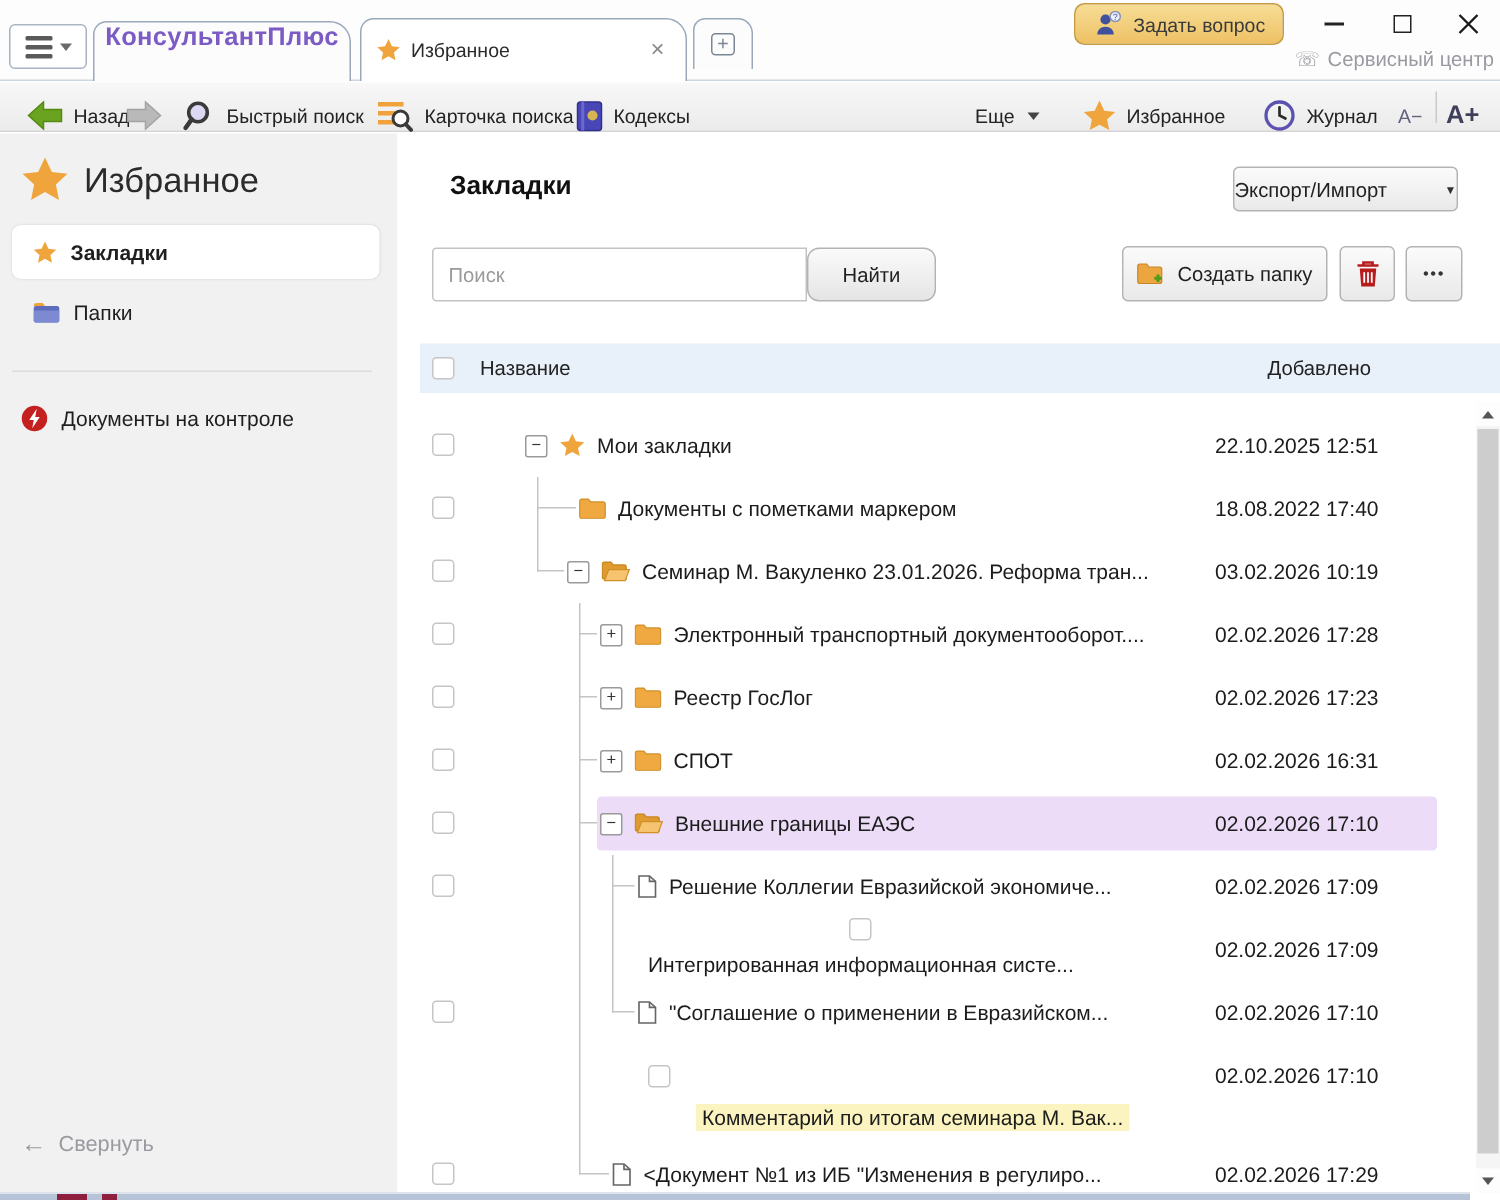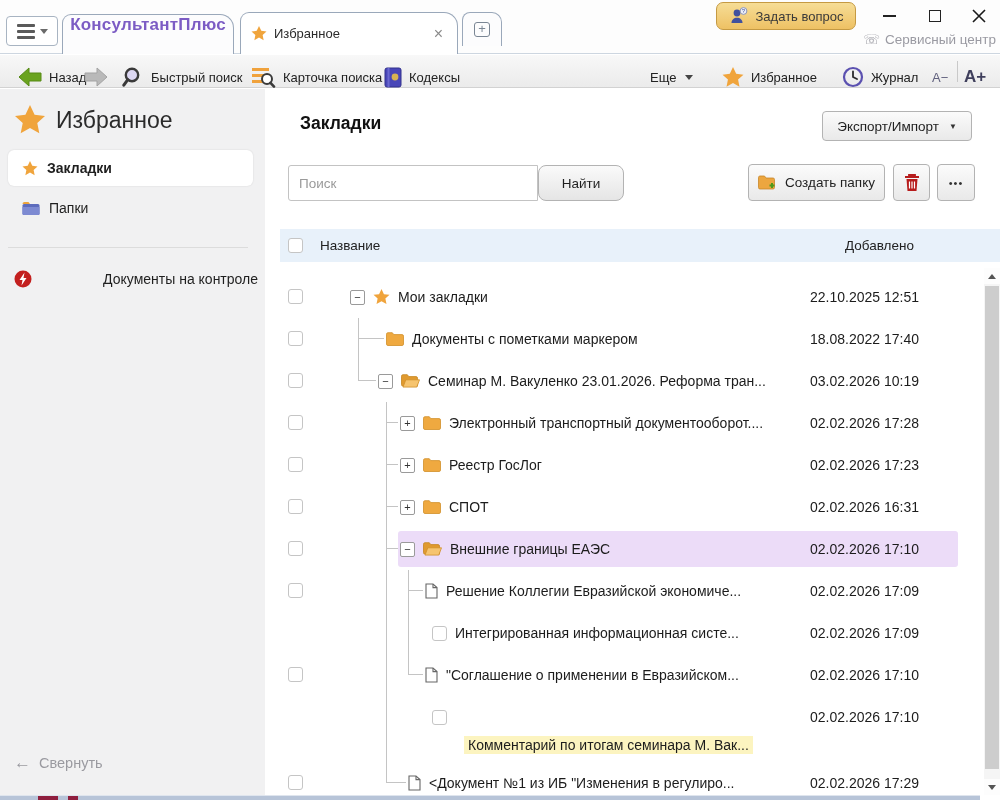--- a/index.html
+++ b/index.html
@@ -45,29 +45,29 @@
 
   
   .sb-title { position:absolute; left:14px; top:16px; display:flex; align-items:center; gap:10px; }
   .sb-title span { font-size:23px; color:#2b2b2b; }
   .sb-item { position:absolute; left:8px; width:245px; height:36px; display:flex; align-items:center; gap:9px; padding-left:14px; cursor:pointer; border-radius:6px; }
   .sb-item span { font-size:14px; color:#1f1f1f; }
   .sb-bookmarks { top:61px; background:#fff; box-shadow:0 0 2px rgba(0,0,0,0.12); }
   .sb-bookmarks span { font-weight:bold; }
   .sb-folders { top:101px; }
   .sb-divider { position:absolute; left:8px; top:158px; width:240px; height:1px; background:#dcdcdc; }
-  .sb-control { position:absolute; left:8px; top:172px; width:250px; height:36px; display:flex; align-items:center; gap:9px; padding-left:6px; cursor:pointer;justify-content:space-between; }
+  .sb-control { position:absolute; left:8px; top:172px; width:250px; height:36px; display:flex; align-items:center; gap:9px; padding-left:6px; cursor:pointer; }
   .sb-control span { font-size:14px; color:#1f1f1f; }
   .sb-collapse { position:absolute; left:14px; bottom:22px; display:flex; align-items:center; gap:8px; cursor:pointer; color:#9a9aa0; }
   .sb-collapse .arr { font-size:17px; }
   .sb-collapse span.lbl { font-size:14.5px; }
 
   
   .page-title { position:absolute; left:35px; top:24px; font-size:17.5px; font-weight:bold; color:#111; }
-  .export-btn { position:absolute; left:557px; top:22px; width:150px; height:30px; background:linear-gradient(#fbfbfb,#e9e9e9); border:1px solid #b3b3b3; border-radius:4px; display:flex; align-items:center; justify-content:center; gap:10px; font-size:13.5px; color:#1f1f1f; cursor:pointer; }
+  .export-btn { position:absolute; left:557px; top:22px; width:150px; height:30px; background:linear-gradient(#fbfbfb,#e9e9e9); border:1px solid #b3b3b3; border-radius:4px; display:flex; align-items:center; justify-content:space-between; gap:10px; font-size:13.5px; color:#1f1f1f; cursor:pointer; }
   .export-btn .caret { font-size:8px; color:#333; }
   .search-input { position:absolute; left:23px; top:76px; width:250px; height:36px; border:1px solid #c3c3c3; border-radius:3px 0 0 3px; padding:0 10px; font-size:13.5px; color:#333; font-family:"Liberation Sans",sans-serif; outline:none; }
   .search-input::placeholder { color:#9a9a9a; }
   .find-btn { position:absolute; left:273px; top:76px; width:86px; height:36px; background:linear-gradient(#fafafa,#e5e5e5); border:1px solid #b3b3b3; border-radius:8px; font-size:13.5px; color:#1f1f1f; cursor:pointer; font-family:"Liberation Sans",sans-serif; }
   .cfolder-btn { position:absolute; left:483px; top:75px; width:137px; height:37px; background:linear-gradient(#fbfbfb,#e9e9e9); border:1px solid #b3b3b3; border-radius:4px; display:flex; align-items:center; justify-content:center; gap:8px; font-size:13.5px; color:#1f1f1f; cursor:pointer; }
   .trash-btn { position:absolute; left:628px; top:75px; width:37px; height:37px; background:linear-gradient(#fbfbfb,#e9e9e9); border:1px solid #b3b3b3; border-radius:4px; display:flex; align-items:center; justify-content:center; cursor:pointer; }
   .more-actions-btn { position:absolute; left:672px; top:75px; width:38px; height:37px; background:linear-gradient(#fbfbfb,#e9e9e9); border:1px solid #b3b3b3; border-radius:4px; display:flex; align-items:center; justify-content:center; font-size:11px; letter-spacing:1px; color:#333; cursor:pointer; }
 
   
   .thead { position:absolute; left:15px; top:140px; right:0; height:33px; background:#e8f1fa; display:flex; align-items:center; }
@@ -418,21 +418,21 @@
               <svg width="13" height="16" viewBox="0 0 13 16">
                 <path d="M1 1 h7 L12 4.6 V15 H1 z" fill="#fff" stroke="#666" stroke-width="1.1"></path>
                 <path d="M8 1 V4.6 H12" fill="none" stroke="#666" stroke-width="1.1"></path>
               </svg>
             </span>
             <span class="row-name">Решение Коллегии Евразийской экономиче...</span>
           </div>
           <span class="row-date">02.02.2026 17:09</span>
         </div>
         <div class="tree-row" style="height: 42px;">
-          <div class="row-content" style="left: 152px;">
+          <div class="row-content" style="left: 152px; flex-direction: column;">
             <div class="cb inline-cb"></div>
             <span class="row-name">Интегрированная информационная систе...</span>
           </div>
           <span class="row-date">02.02.2026 17:09</span>
         </div>
         <div class="tree-row" style="height: 42px;">
           <div class="cb row-cb"></div>
           <div class="stub" style="left: 128px; width: 15px;"></div>
           <div class="row-content" style="left: 145px;">
             <span class="icon-wrap">

